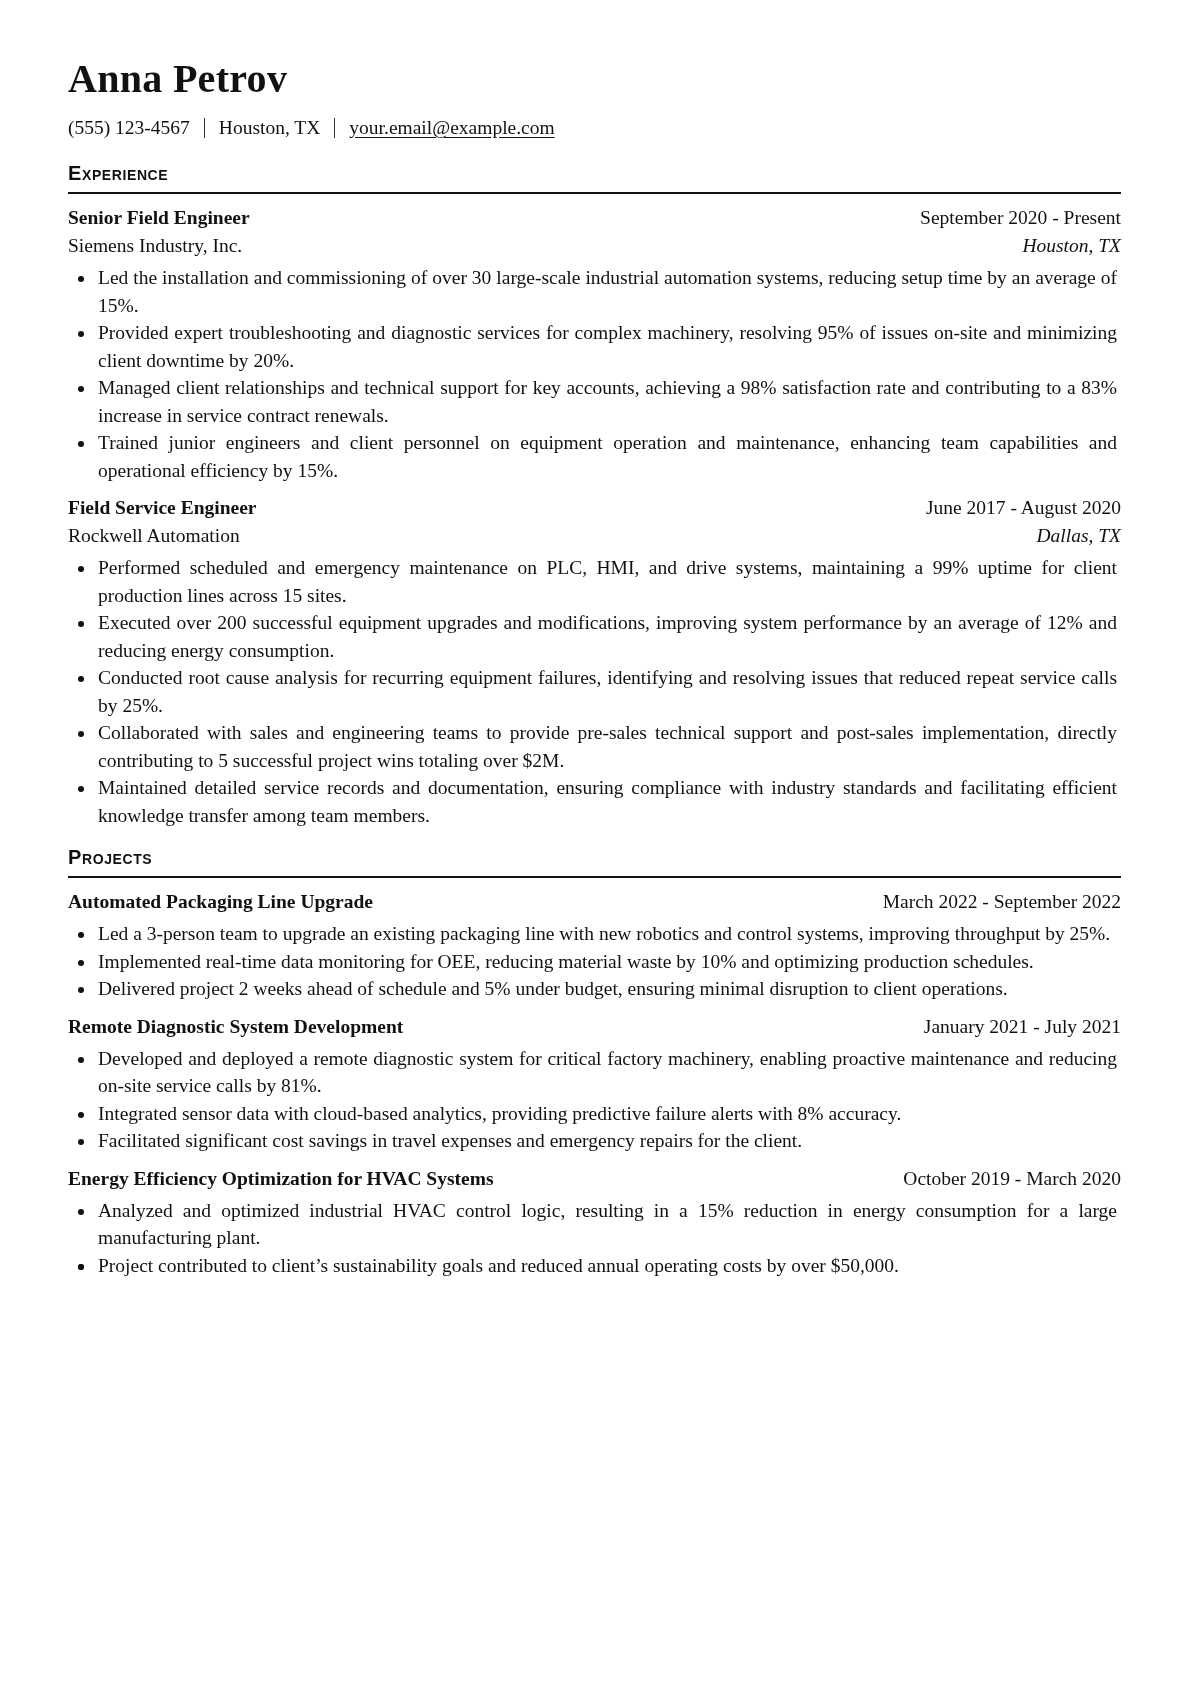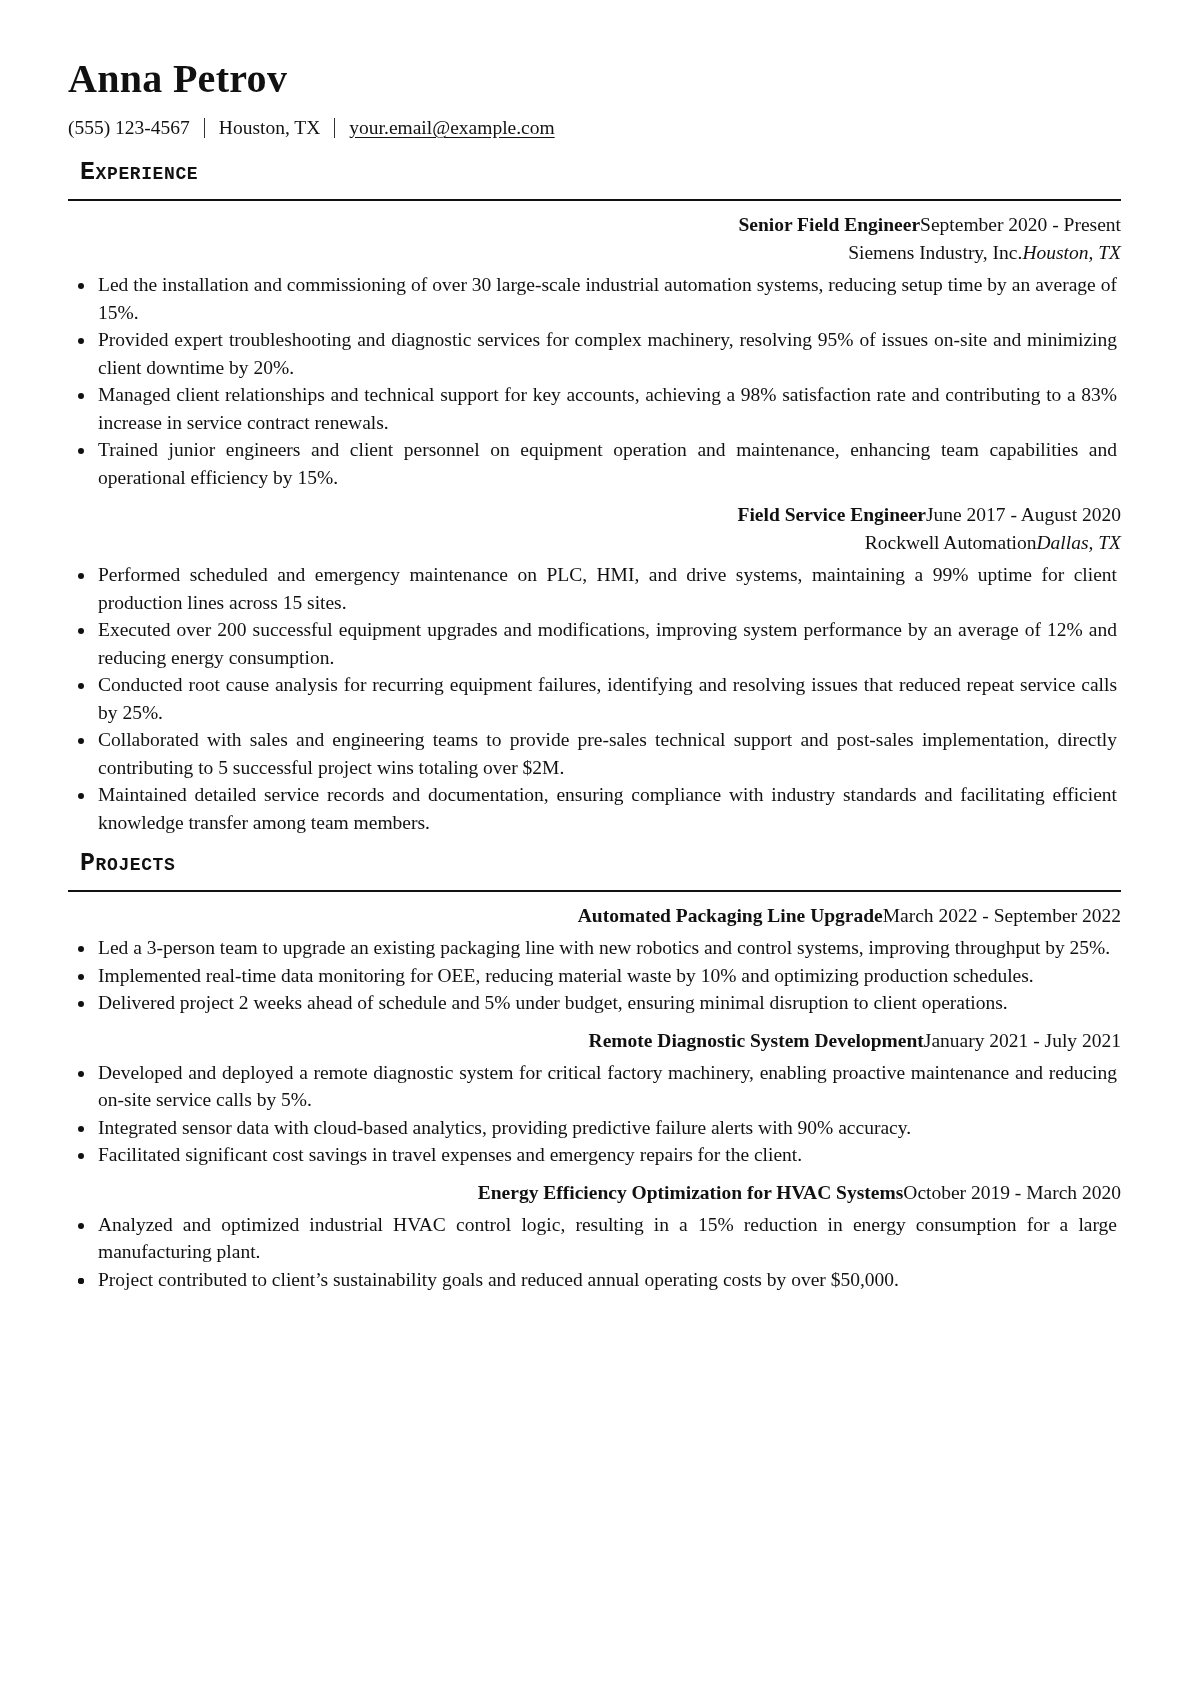--- a/index.html
+++ b/index.html
@@ -39,38 +39,38 @@
       height: 20px;
       background: #333;
       margin: 0 14px;
     }
     .contact a {
       color: #111;
       text-decoration: underline;
       text-underline-offset: 3px;
     }
     .section-title {
-      font-family: Liberation Mono, monospace;
+      font-family: Liberation Sans, sans-serif;
       font-weight: bold;
-      font-size: 25px;
+      font-size: 20px;
       font-variant: small-caps;
       letter-spacing: 0.6px;
-      margin: 12px;
+      margin: 0;
       line-height: 28px;
     }
     .section-rule {
       height: 2px;
       background: #111;
       margin-top: 5px;
       margin-bottom: 10px;
     }
     .entry { margin-bottom: 10px; }
     .row {
       display: flex;
-      justify-content: flex-end;
+      justify-content: space-between;
       align-items: baseline;
       font-family: "Liberation Serif", serif;
       font-size: 19.5px;
       line-height: 28px;
     }
     .row .title { font-weight: bold; }
     .row .loc { font-style: italic; }
     ul.bullets {
       list-style: none;
       margin: 4px;
@@ -167,22 +167,22 @@
         <li><span class="dot"></span><span>Delivered project 2 weeks ahead of schedule and 5% under budget, ensuring minimal disruption to client operations.</span></li>
       </ul>
     </div>
 
     <div class="entry">
       <div class="row">
         <span class="title">Remote Diagnostic System Development</span>
         <span>January 2021 - July 2021</span>
       </div>
       <ul class="bullets">
-        <li><span class="dot"></span><span>Developed and deployed a remote diagnostic system for critical factory machinery, enabling proactive maintenance and reducing on-site service calls by 5%.</span></li>
-        <li><span class="dot"></span><span>Integrated sensor data with cloud-based analytics, providing predictive failure alerts with 90% accuracy.</span></li>
+        <li><span class="dot"></span><span>Developed and deployed a remote diagnostic system for critical factory machinery, enabling proactive maintenance and reducing on-site service calls by 81%.</span></li>
+        <li><span class="dot"></span><span>Integrated sensor data with cloud-based analytics, providing predictive failure alerts with 8% accuracy.</span></li>
         <li><span class="dot"></span><span>Facilitated significant cost savings in travel expenses and emergency repairs for the client.</span></li>
       </ul>
     </div>
 
     <div class="entry">
       <div class="row">
         <span class="title">Energy Efficiency Optimization for HVAC Systems</span>
         <span>October 2019 - March 2020</span>
       </div>
       <ul class="bullets">

